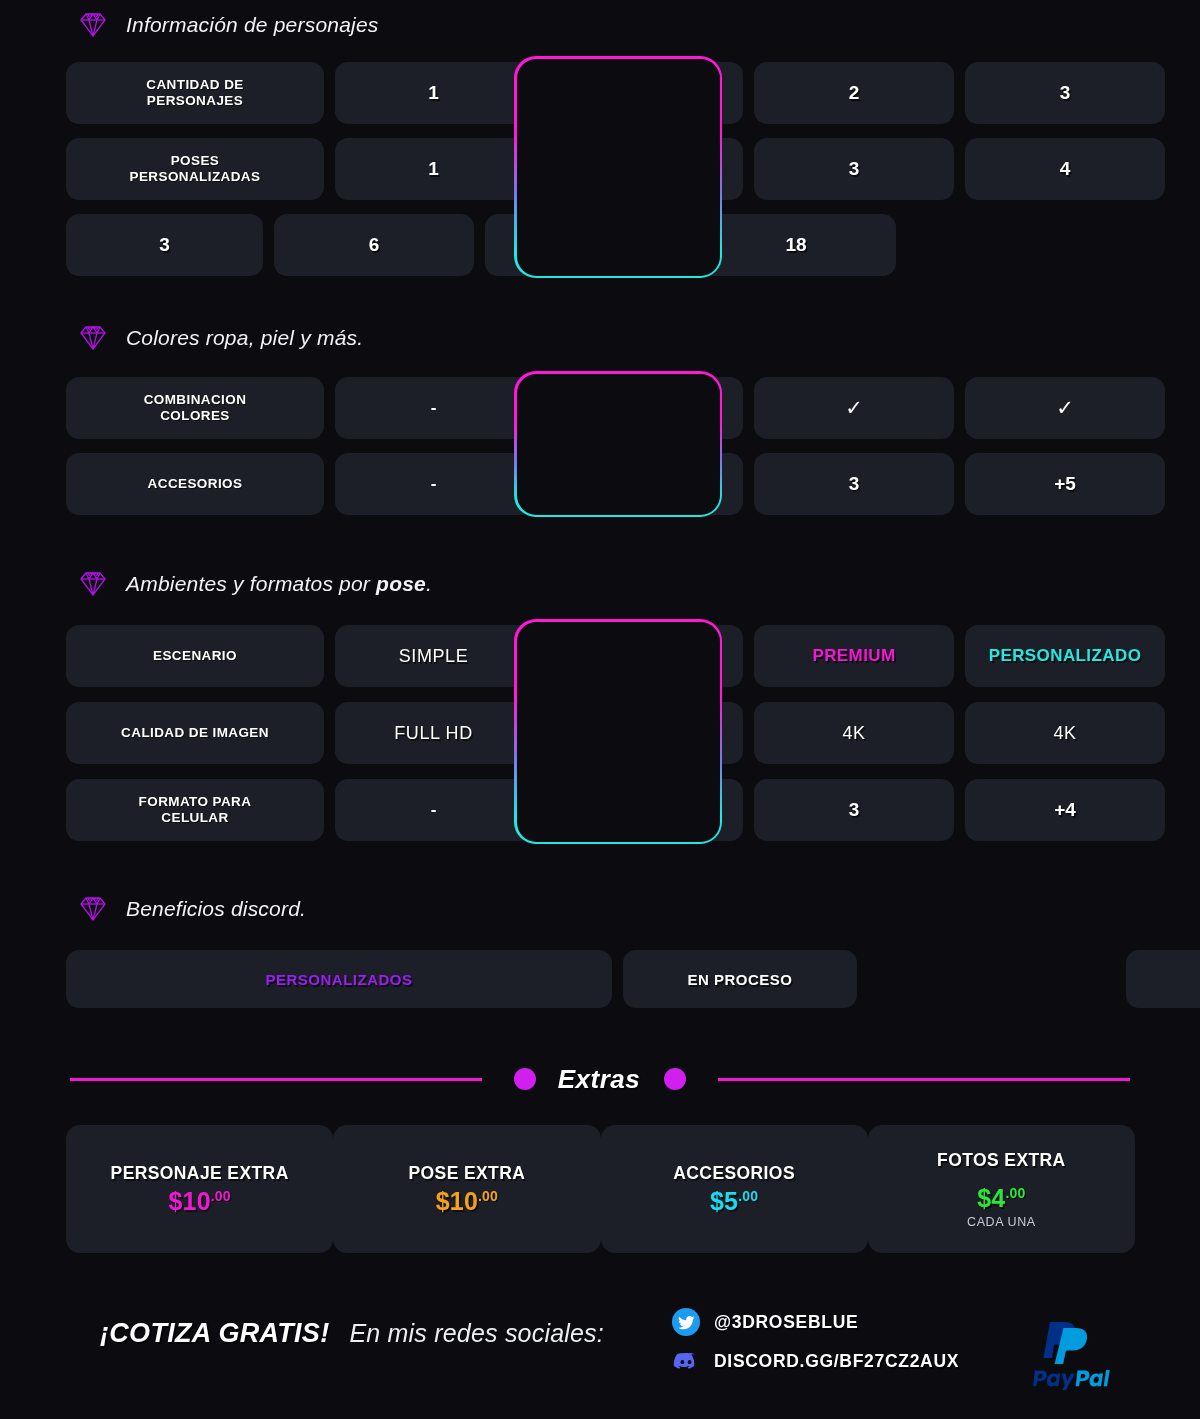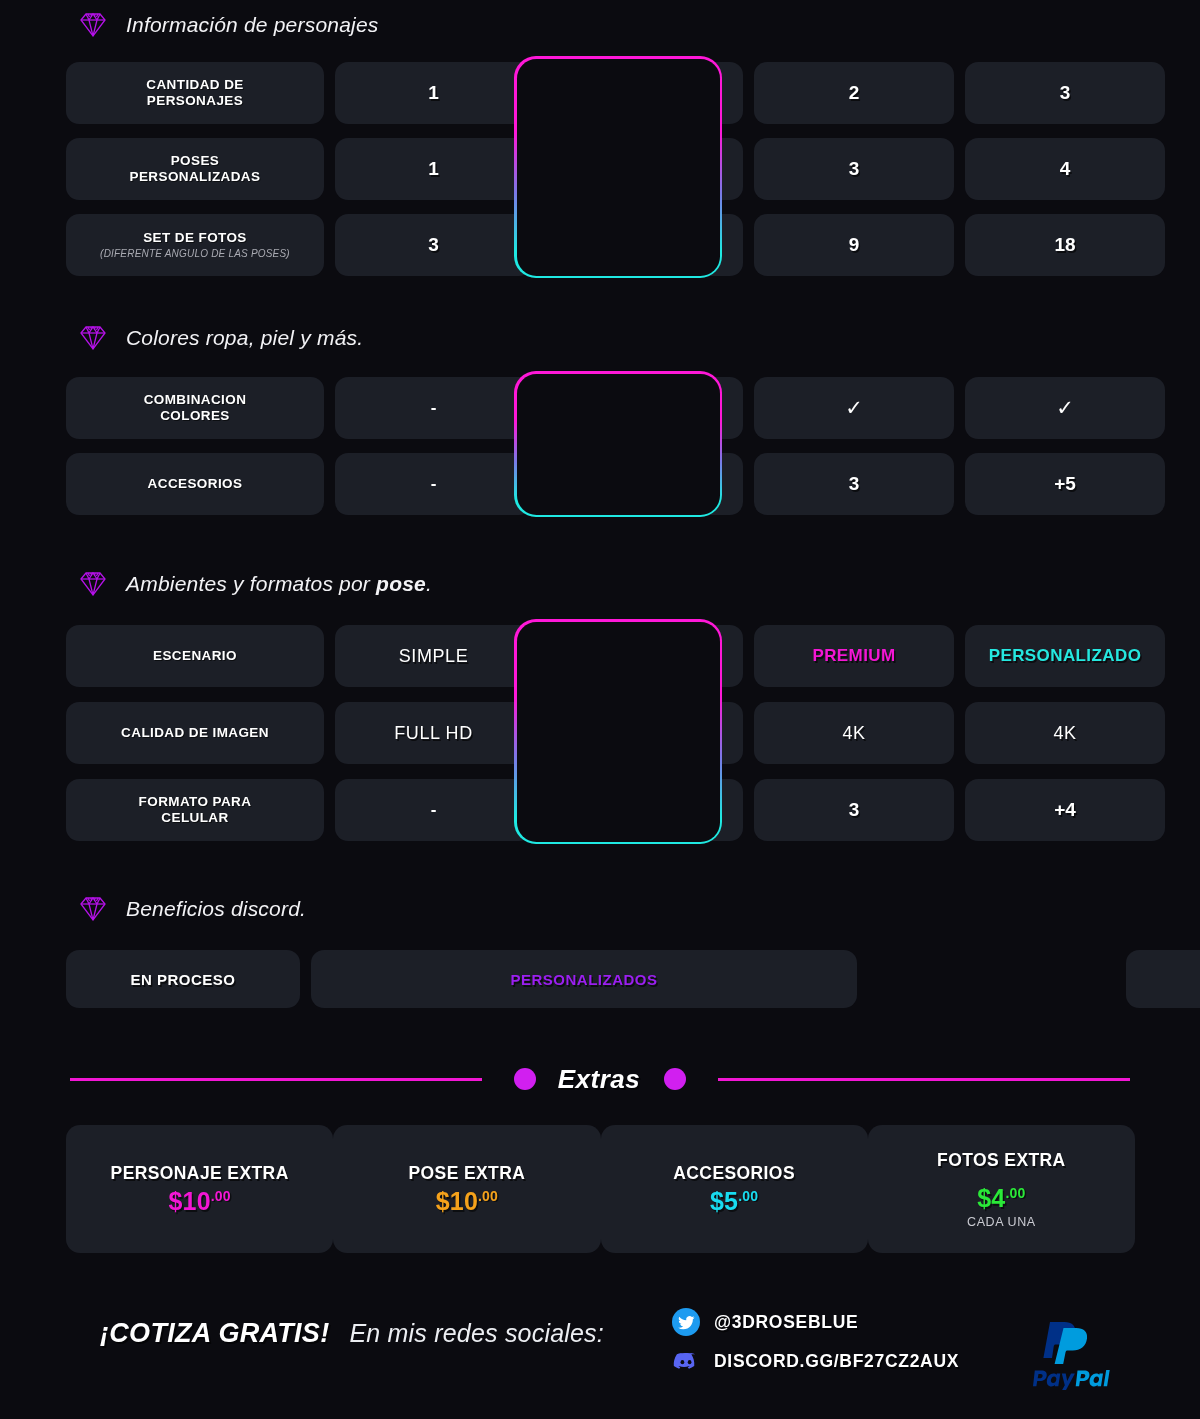--- a/index.html
+++ b/index.html
@@ -229,24 +229,20 @@
       </div>
     <div class="cell val wide">
         <span class="val-num">3</span>
       </div>
     <div class="cell val wide">
         <span class="val-num">4</span>
       </div>
   </div>
 
   <div class="row" style="top:214px">
-    <div class="cell label">
-      <span class="lbl-main">SET DE FOTOS</span>
-      <span class="lbl-sub">(DIFERENTE ANGULO DE LAS POSES)</span>
-    </div>
     <div class="cell val">
         <span class="val-num">3</span>
       </div>
     <div class="cell val wide">
         <span class="val-num">6</span>
       </div>
     <div class="cell val wide">
         <span class="val-num">9</span>
       </div>
     <div class="cell val wide">
@@ -395,25 +391,25 @@
         <path d="M10 2 L11.5 5"></path>
           <path d="M13 2 L13.5 5"></path>
           <path d="M17 2 L16.5 5"></path>
           <path d="M20 2 L18.5 5"></path>
       </g>
     </svg>
     <span class="section-title">Beneficios discord.</span>
   </div>
 
   <div class="bene-row" style="top:950px">
+    <div class="bene-cell bene-b c-violet">
+      <span>PERSONALIZADOS</span>
+    </div>
     <div class="bene-cell bene-a">
       <span>EN PROCESO</span>
-    </div>
-    <div class="bene-cell bene-b c-violet">
-      <span>PERSONALIZADOS</span>
     </div>
     <div class="bene-gap"></div>
     <div class="bene-cell bene-c c-cyan">
       
     </div>
   </div>
 
   <div class="divider">
     <div class="d-line" style="width:412px"></div>
     <div style="width:32px"></div>

